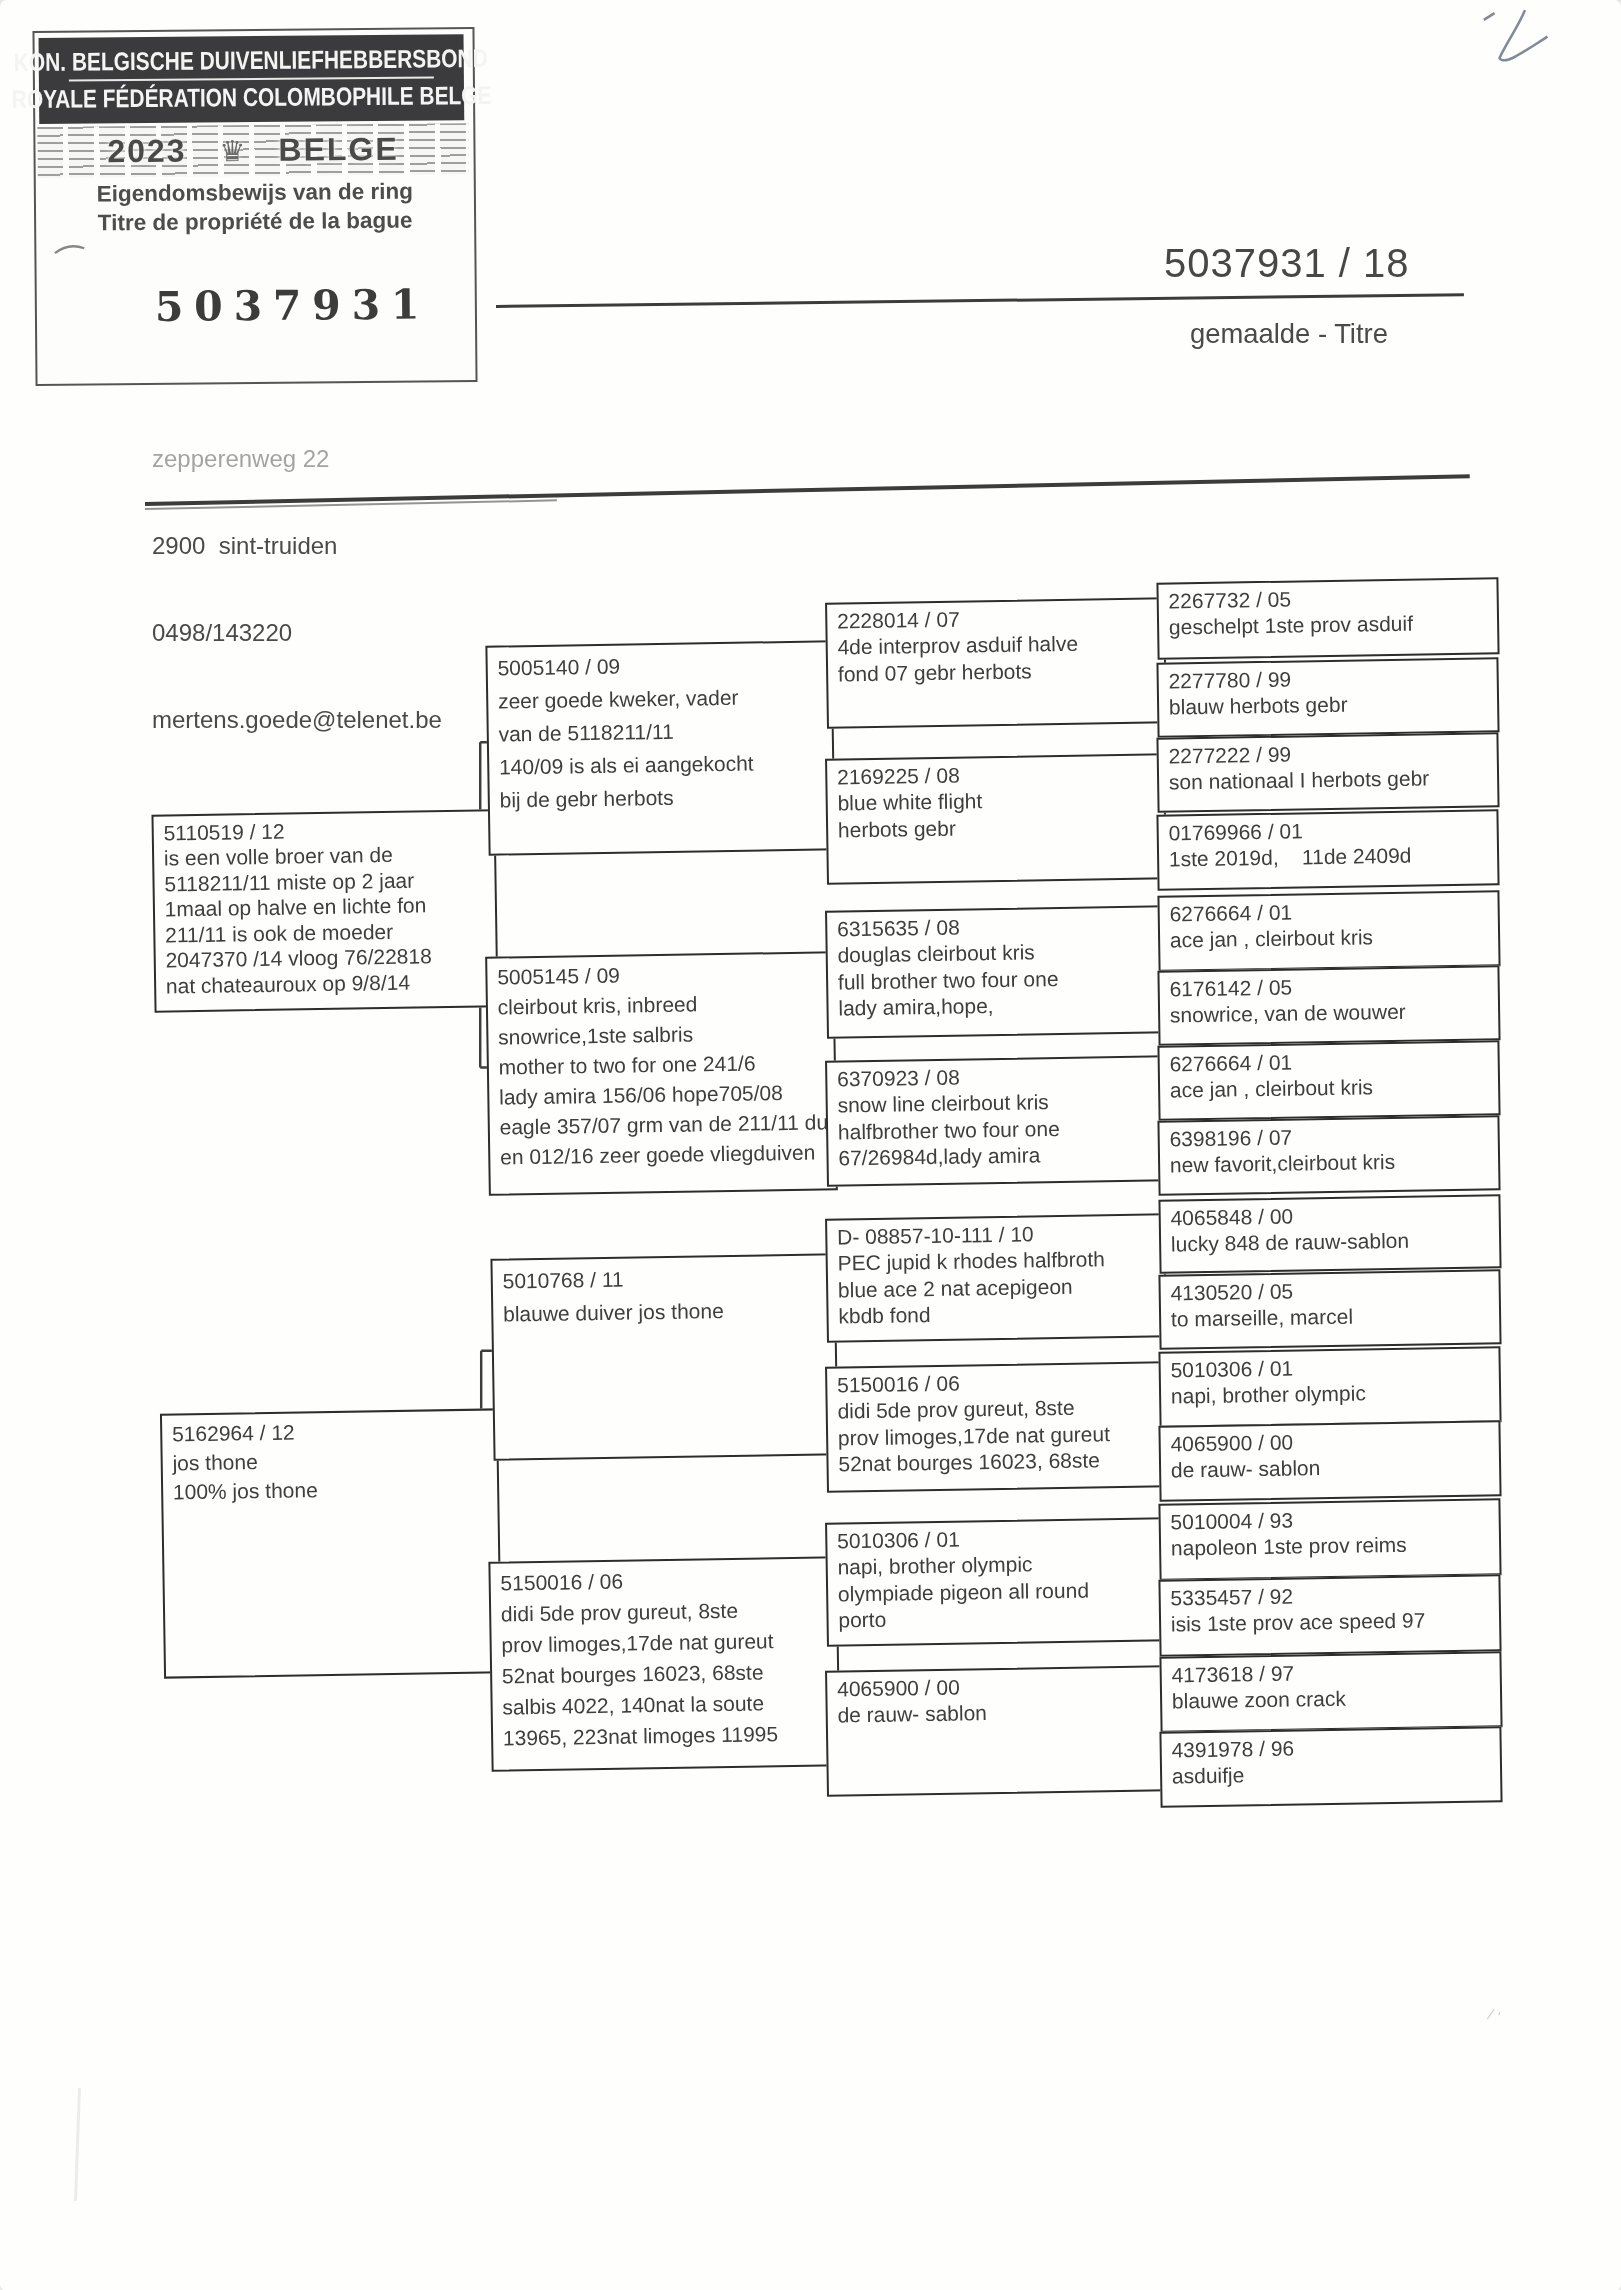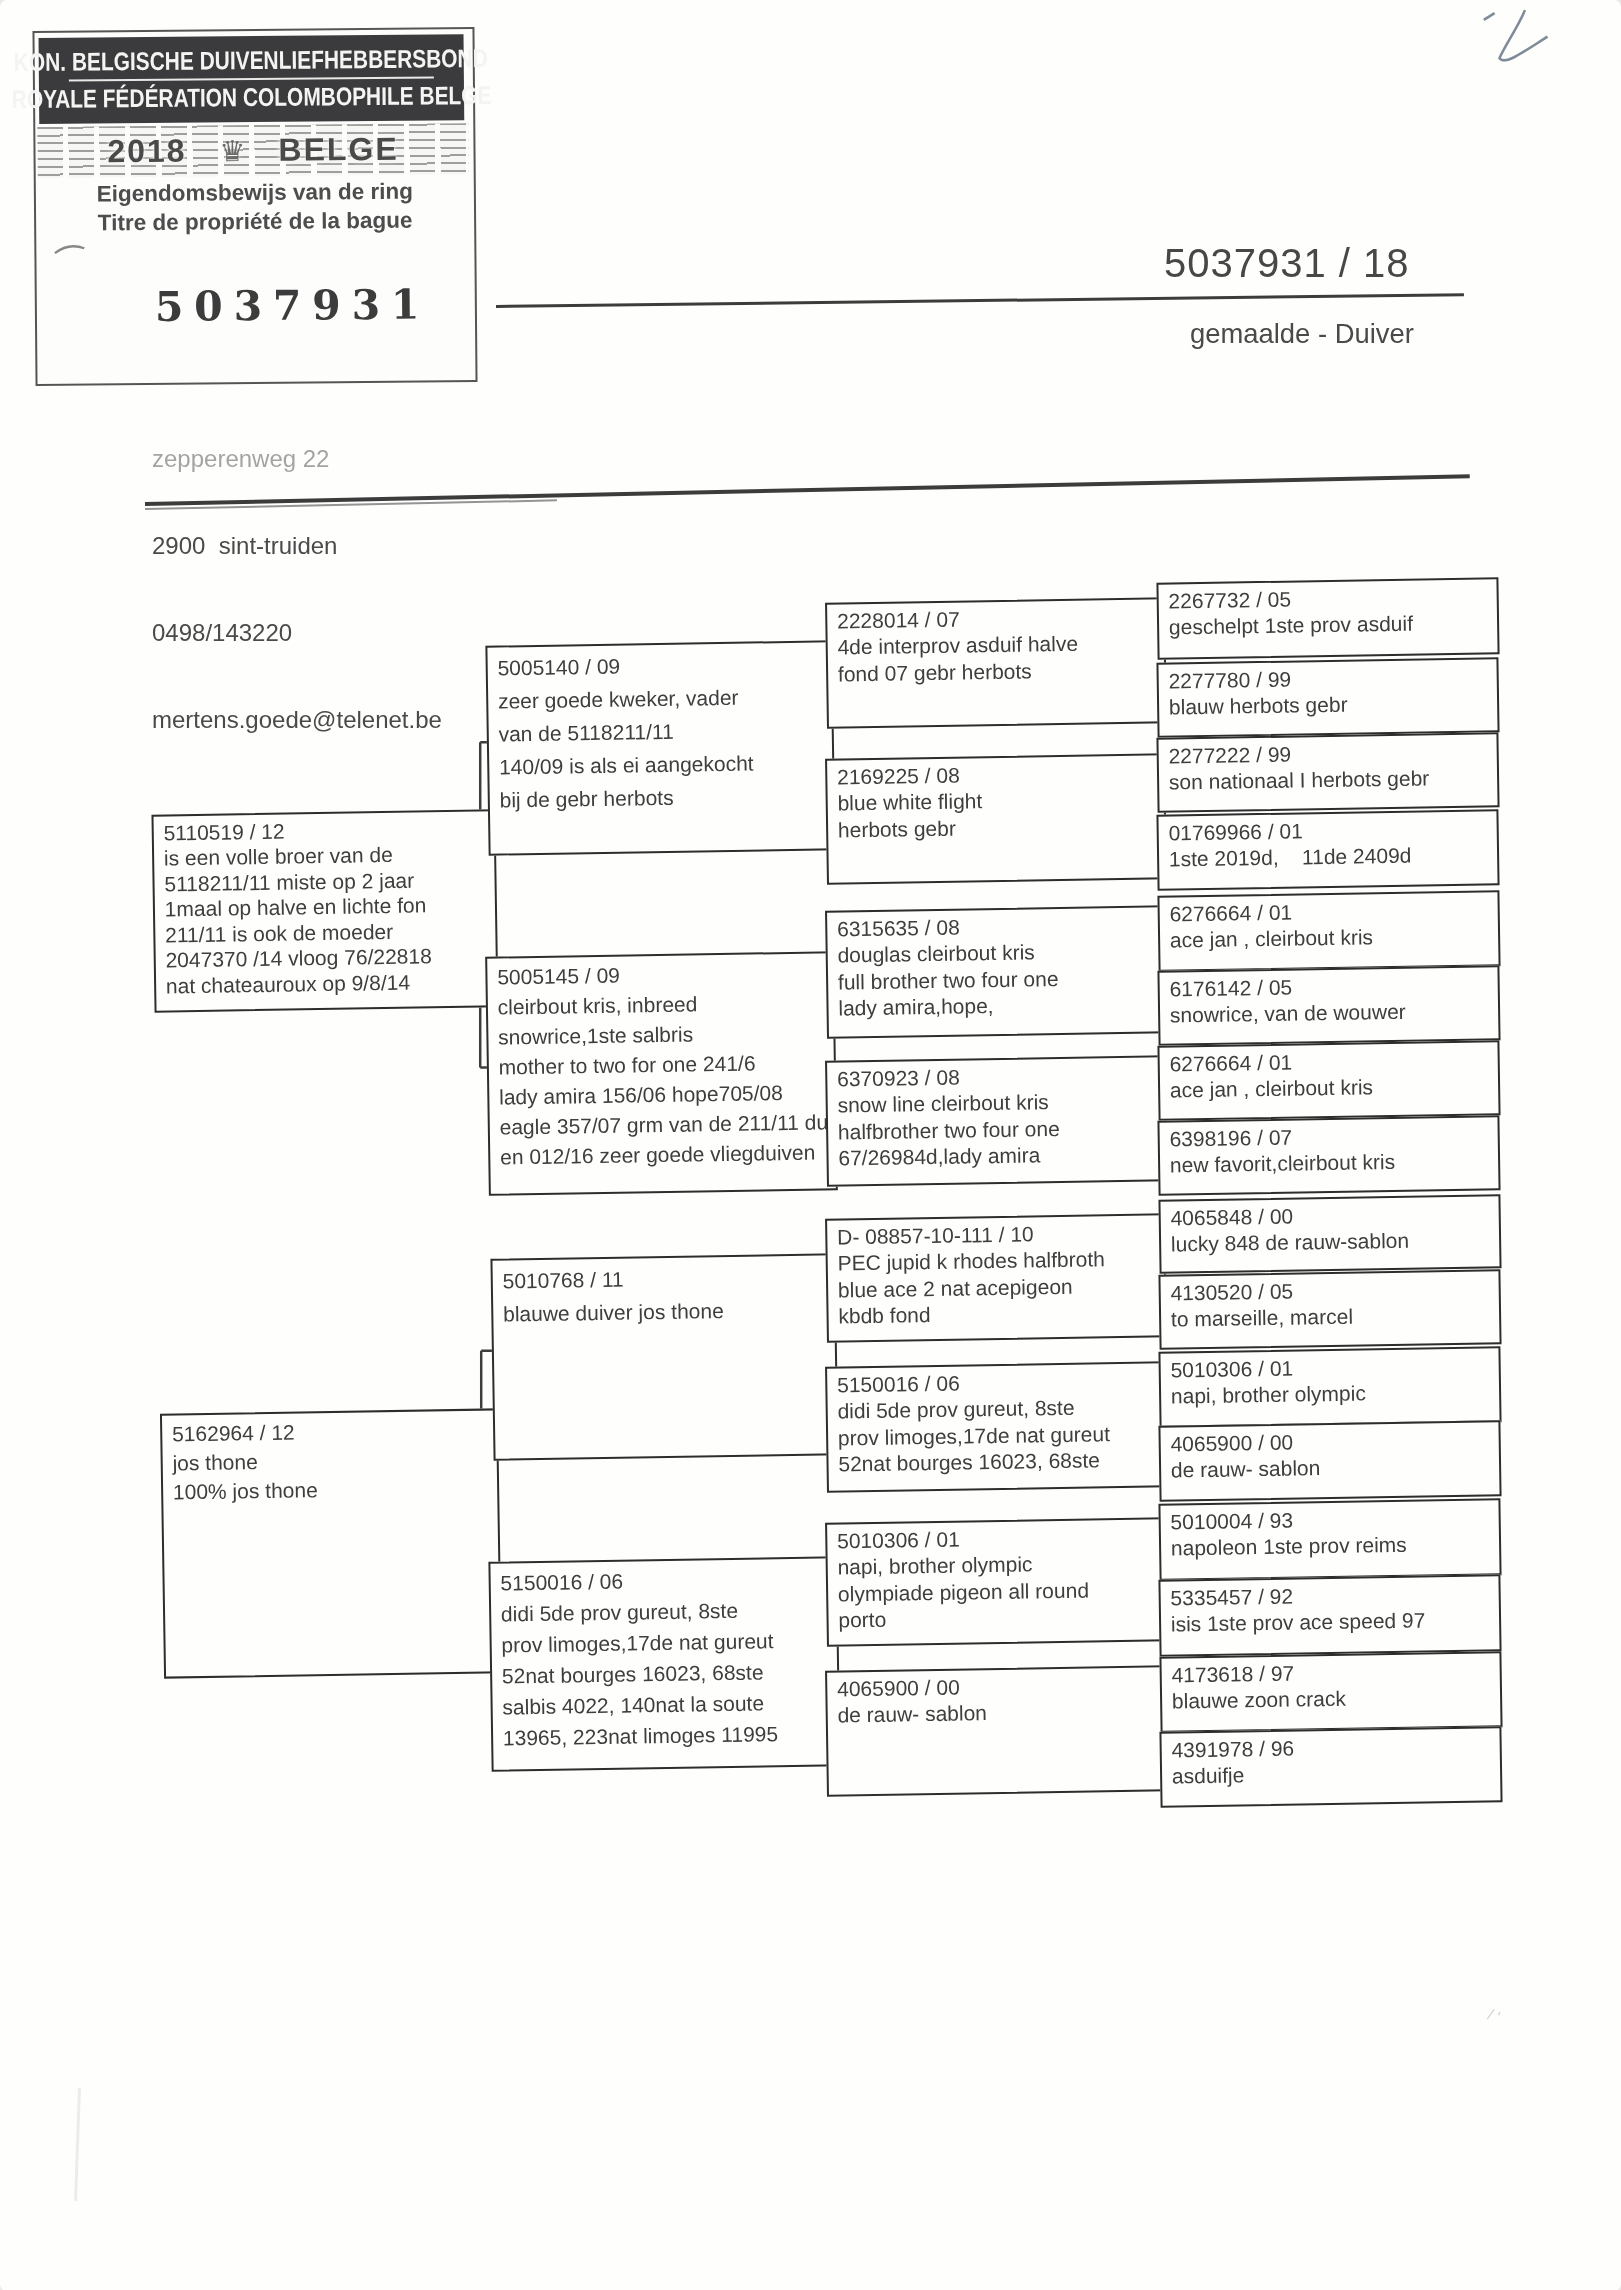--- a/index.html
+++ b/index.html
@@ -68,41 +68,41 @@
 
 <div class="page">
 
   <div class="cert">
     <div class="banner">
       <div class="banner-line">KON. BELGISCHE DUIVENLIEFHEBBERSBOND</div>
       <div class="banner-divider"></div>
       <div class="banner-line">ROYALE FÉDÉRATION COLOMBOPHILE BELGE</div>
     </div>
     <div class="hatch">
-      <span class="year">2018</span>
+      <span class="year">2023</span>
       <span class="crown">♛</span>
       <span class="country">BELGE</span>
     </div>
     <div class="cert-title" style="top:149px;">Eigendomsbewijs van de ring</div>
     <div class="cert-title" style="top:178px;">Titre de propriété de la bague</div>
     <div class="ring-number">5037931</div>
   </div>
 
   <svg class="overlay mark" width="1621" height="2291" viewBox="0 0 1654 2337">
     <path d="M56,258 q14,-11 30,-5"></path>
   </svg>
 
   <svg class="overlay pen" width="1621" height="2291" viewBox="0 0 1654 2337">
     <path d="M1514,20 l11,-7"></path>
     <path d="M1556,10 C1549,27 1535,47 1530,59 C1535,67 1554,53 1579,37"></path>
   </svg>
 
   <div class="ring-year">5037931 / 18</div>
   <div class="rule rule-top"></div>
-  <div class="bird-type">gemaalde - Duiver</div>
+  <div class="bird-type">gemaalde - Titre</div>
 
   <div class="address">
     <span class="addr-line addr-cut">zepperenweg 22</span>
     <span class="addr-line">2900  sint-truiden</span>
     <span class="addr-line">0498/143220</span>
     <span class="addr-line">mertens.goede@telenet.be</span>
   </div>
   <div class="rule rule-addr"></div>
   <div class="rule rule-addr2"></div>
 

